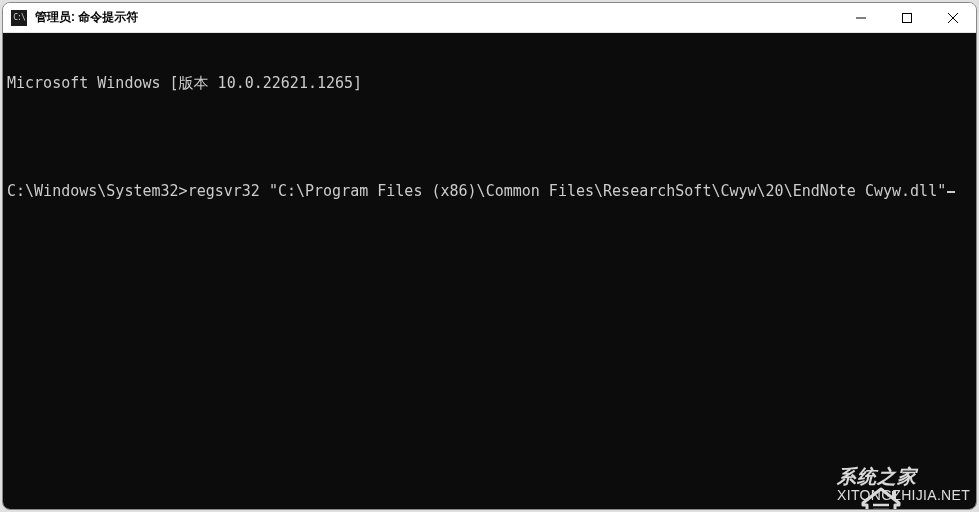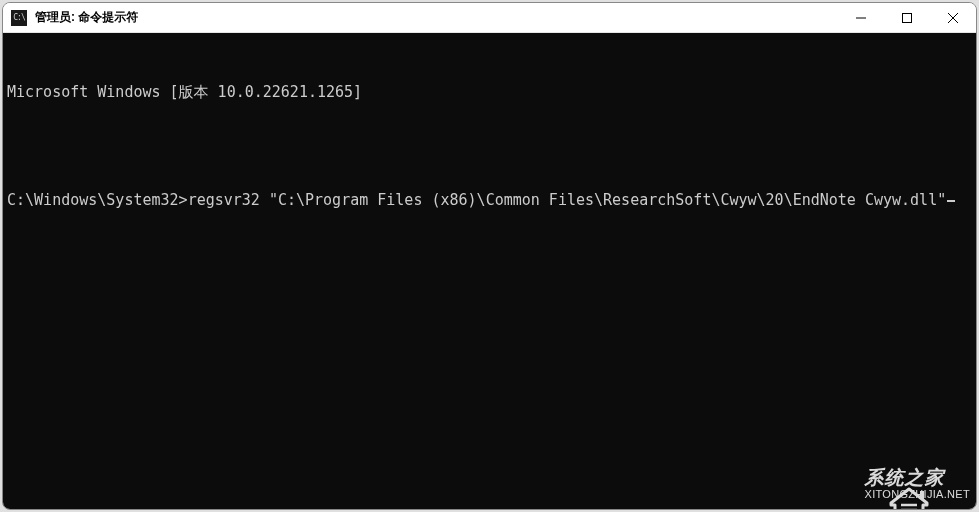--- a/index.html
+++ b/index.html
@@ -77,21 +77,21 @@
       stroke-width: 1;
       fill: none;
     }
     .terminal {
       flex: 1;
       background: #0c0c0c;
       color: #cccccc;
       font-family: "NSimSun", "SimSun", "Consolas", monospace;
       font-size: 15px;
       line-height: 18px;
-      padding: 14px 4px;
+      padding: 5px 4px;
       overflow: hidden;
       white-space: pre;
       position: relative;
     }
     .terminal-line {
       display: block;
     }
     .prompt-line {
       display: flex;
       align-items: center;
@@ -129,21 +129,21 @@
     .watermark-cn {
       color: #fff;
       font-size: 19px;
       font-weight: 700;
       font-style: italic;
       letter-spacing: 1px;
       font-family: "Microsoft YaHei", sans-serif;
     }
     .watermark-en {
       color: #fff;
-      font-size: 11px;
+      font-size: 14px;
       letter-spacing: 0.3px;
       margin-top: 2px;
       font-family: Arial, sans-serif;
     }
   </style>
 </head>
 <body>
 
 <div class="window">
   <div class="titlebar">

